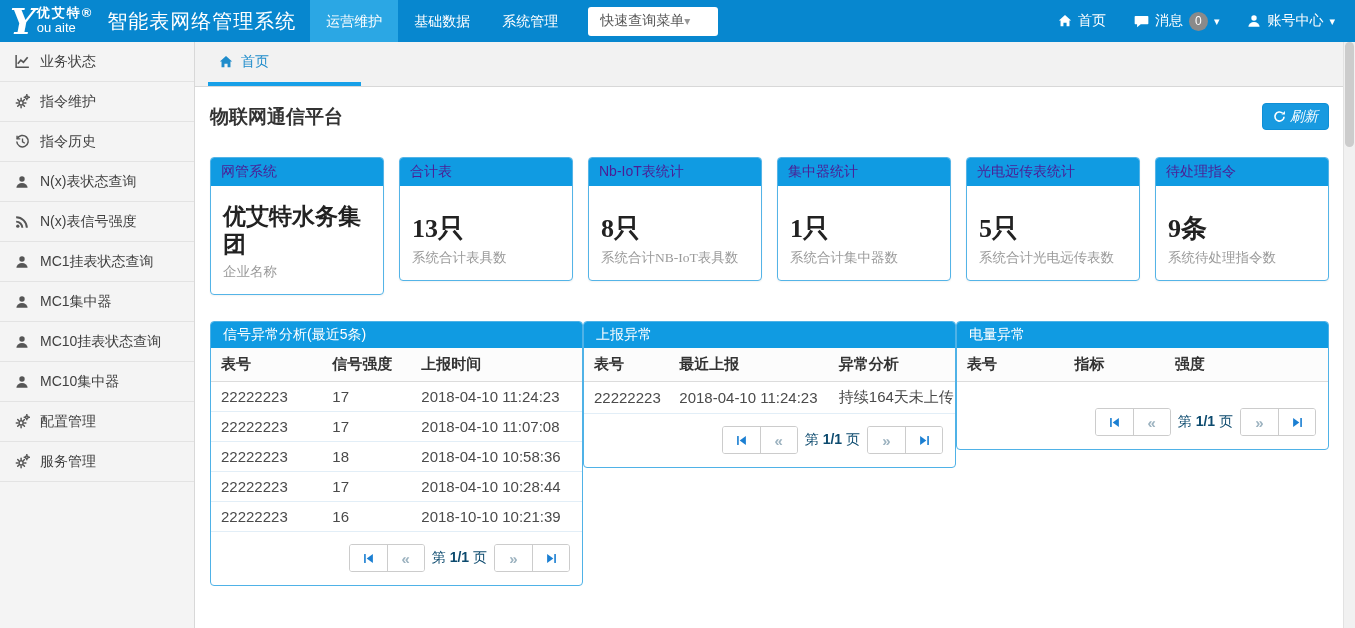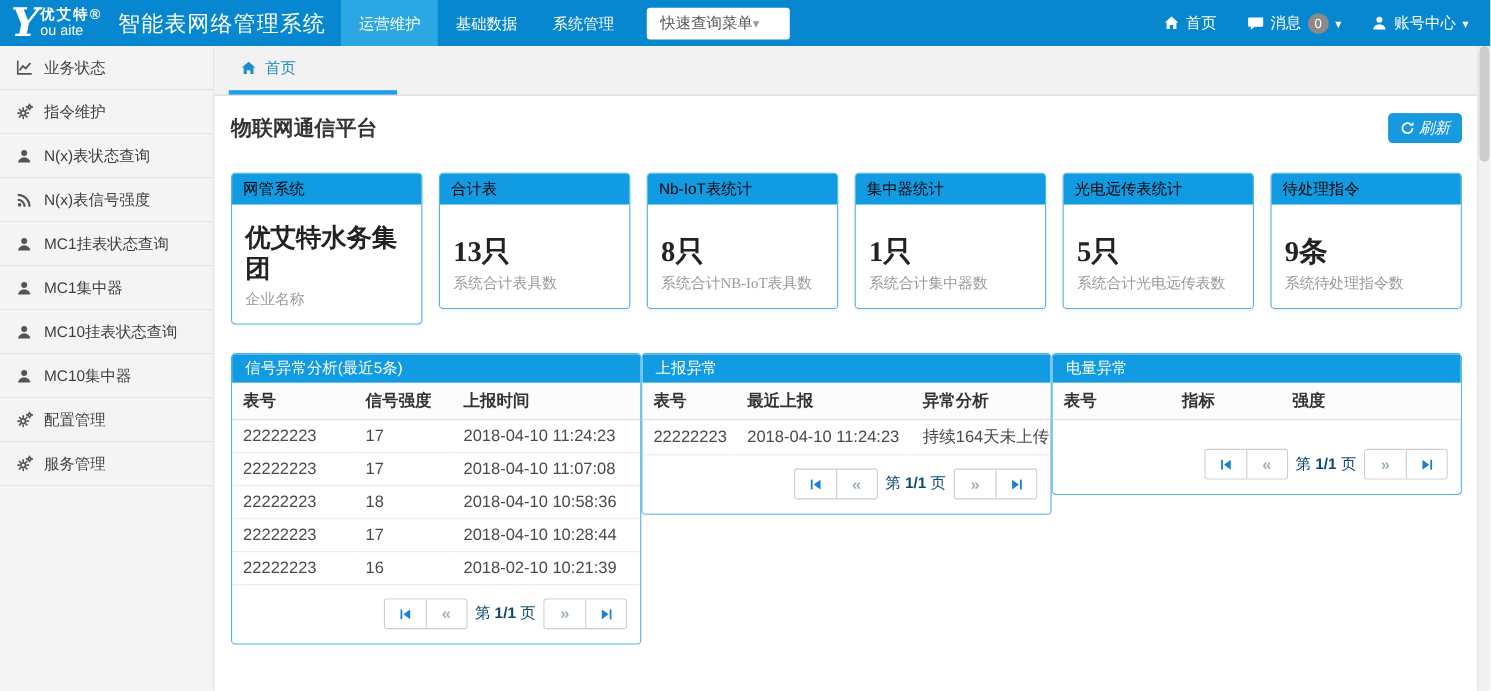--- a/index.html
+++ b/index.html
@@ -44,21 +44,21 @@
   .page { flex:1; padding:0 14px 0 15px; }
   .page-head { display:flex; align-items:center; justify-content:space-between; margin-top:16px; }
   .page-title { font-size:19px; font-weight:bold; color:#333; }
   .refresh-btn { background:#189ae0; color:#fff; border:1px solid #0f8fd6; border-radius:4px;
     height:27px; padding:0 10px; display:flex; align-items:center; gap:4px; font-size:14px; cursor:pointer;font-style:italic; }
 
   
   .cards { display:flex; gap:15px; margin-top:27px; align-items:flex-start; }
   .card { flex:1; border:1px solid #54b4e7; border-radius:4px; background:#fff;
     box-shadow:0 1px 2px rgba(0,0,0,.05); }
-  .card-header { background:#109be2; color:#000000; font-size:14px; padding:5px 10px;
+  .card-header { background:#109be2; color:#4c1d95; font-size:14px; padding:5px 10px;
     border-radius:3px 3px 0 0; white-space:nowrap; overflow:hidden; }
   .card-body { padding:27px 12px 13px;font-family:Liberation Serif, serif; }
   .card-body.company { padding-top:17px; }
   .card-value { font-size:26px; font-weight:bold; color:#222; line-height:1.2; }
   .card-value.company { font-size:23px; }
   .card-sub { font-size:13.5px; color:#9a9a9a; margin-top:5px; }
 
   
   .panels { display:flex; margin-top:26px; align-items:flex-start; }
   .panel { flex:1; border:1px solid #4fb2e7; border-radius:4px; background:#fff; overflow:hidden; }
@@ -158,20 +158,30 @@
               <path d="M6.5 5.8V4.4M6.5 13.2v1.4M2.8 9.5H1.4M11.6 9.5h-1.4M3.9 6.9l-1-1M9.1 12.1l1 1M3.9 12.1l-1 1M9.1 6.9l1-1"></path>
               <circle cx="12.6" cy="3.4" r="1.4"></circle>
               <path d="M12.6 1.3V.6M12.6 5.5v.7M10.5 3.4h-.7M14.7 3.4h.7"></path>
             </g>
           </svg>
       </span>
       <span>指令维护</span>
     </div>
     <div class="side-item">
       <span class="icon">
+        <svg viewBox="0 0 16 16" width="15" height="15">
+            <path d="M2.2 1.8v3.4h3.4" fill="none" stroke="currentColor" stroke-width="1.5"></path>
+            <path d="M2.4 5.2A6.1 6.1 0 1 1 1.9 8" fill="none" stroke="currentColor" stroke-width="1.6"></path>
+            <path d="M8 4.8v3.6l2.5 1.5" fill="none" stroke="currentColor" stroke-width="1.4"></path>
+          </svg>
+      </span>
+      <span>指令历史</span>
+    </div>
+    <div class="side-item">
+      <span class="icon">
         <svg viewBox="0 0 16 16" width="14" height="14">
             <circle cx="8" cy="4.6" r="3.1" fill="currentColor"></circle>
             <path d="M1.6 14.6a6.4 5.4 0 0 1 12.8 0z" fill="currentColor"></path>
           </svg>
       </span>
       <span>N(x)表状态查询</span>
     </div>
     <div class="side-item">
       <span class="icon">
         <svg viewBox="0 0 16 16" width="14" height="14">
@@ -351,21 +361,21 @@
                 <td>2018-04-10 10:58:36</td>
               </tr>
               <tr>
                 <td>22222223</td>
                 <td>17</td>
                 <td>2018-04-10 10:28:44</td>
               </tr>
               <tr>
                 <td>22222223</td>
                 <td>16</td>
-                <td>2018-02-10 10:21:39</td>
+                <td>2018-10-10 10:21:39</td>
               </tr>
             </tbody>
           </table>
           <div class="pager">
             <div class="pgroup">
               <span class="pbtn blue">
                 <svg viewBox="0 0 16 16" width="13" height="13">
                     <rect x="2.6" y="2.5" width="2" height="11" fill="currentColor"></rect>
                     <path d="M13.4 2.5v11L5.8 8z" fill="currentColor"></path>
                   </svg>

